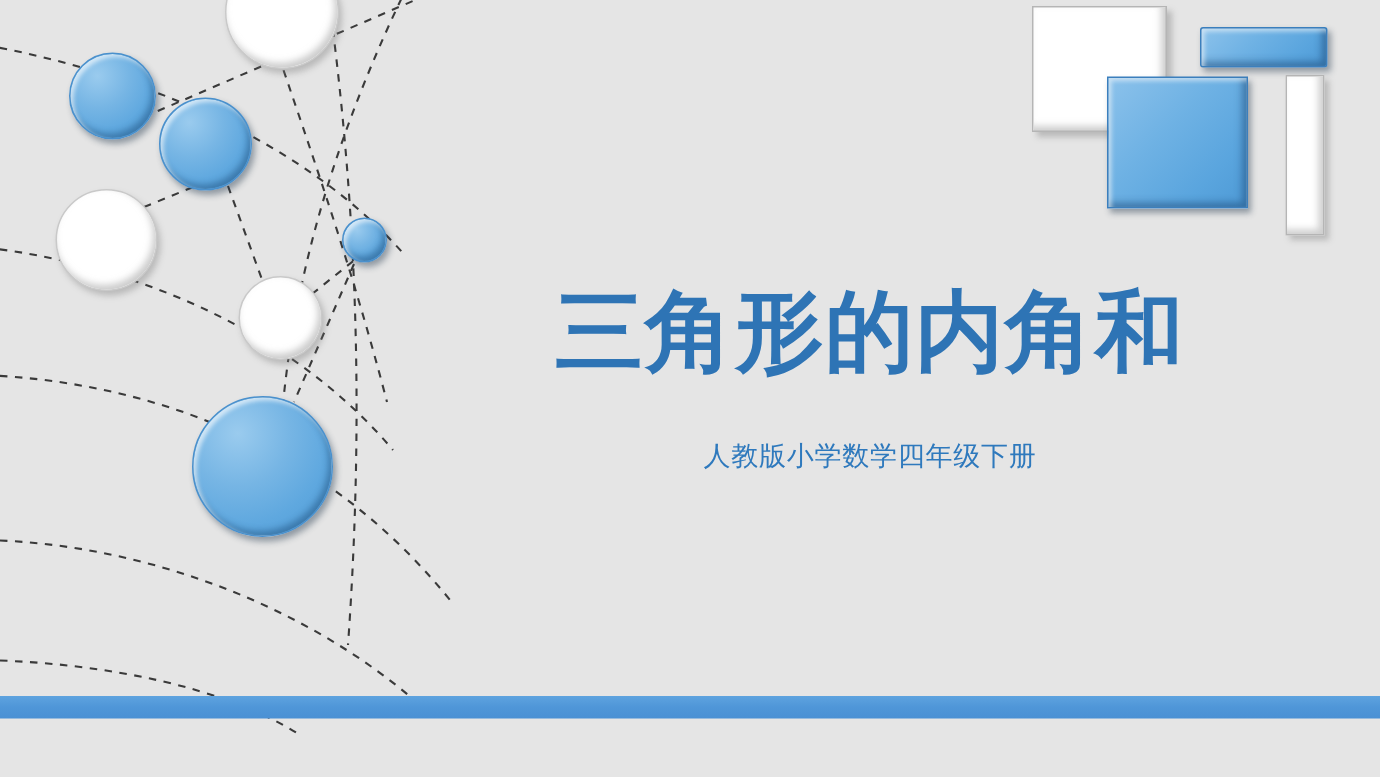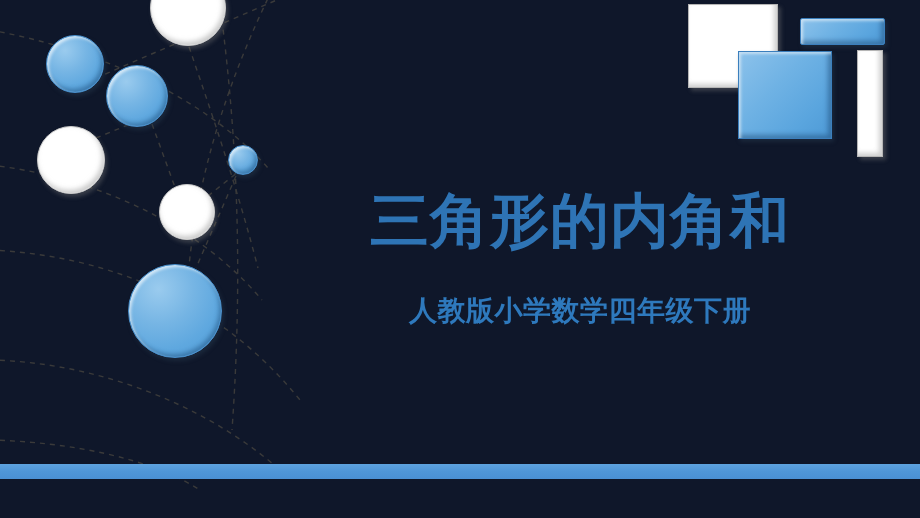--- a/index.html
+++ b/index.html
@@ -7,21 +7,21 @@
     padding: 0;
     background: #ffffff;
   }
   body {
     font-family: "Liberation Sans", "DejaVu Sans", sans-serif;
   }
   #slide {
     position: relative;
     width: 920px;
     height: 518px;
-    background: #0f172a;
+    background: #e5e5e5;
     overflow: hidden;
   }
 
   
   #deco-network {
     position: absolute;
     left: 0;
     top: 0;
     width: 460px;
     height: 490px;
@@ -96,22 +96,22 @@
     font-size: 59px;
     font-weight: bold;
     letter-spacing: 1px;
     color: #2E74B5;
     line-height: 1.08;
     white-space: nowrap;
   }
   #slide-subtitle {
     margin-top: 38px;
     font-family: "Liberation Sans", "DejaVu Sans", sans-serif;
-    font-size: 28px;
-    font-weight: bold;
+    font-size: 18px;
+    font-weight: normal;
     letter-spacing: 0.5px;
     color: #2E79BD;
     white-space: nowrap;
   }
 
   
   #bottom-bar {
     position: absolute;
     left: 0;
     top: 464px;

